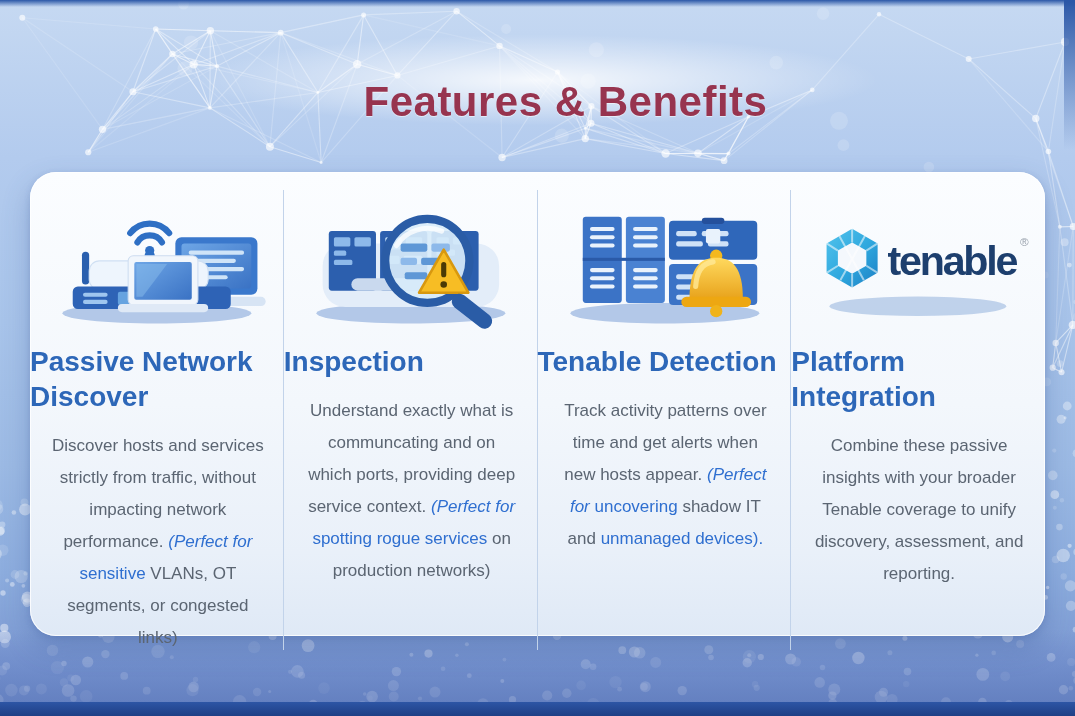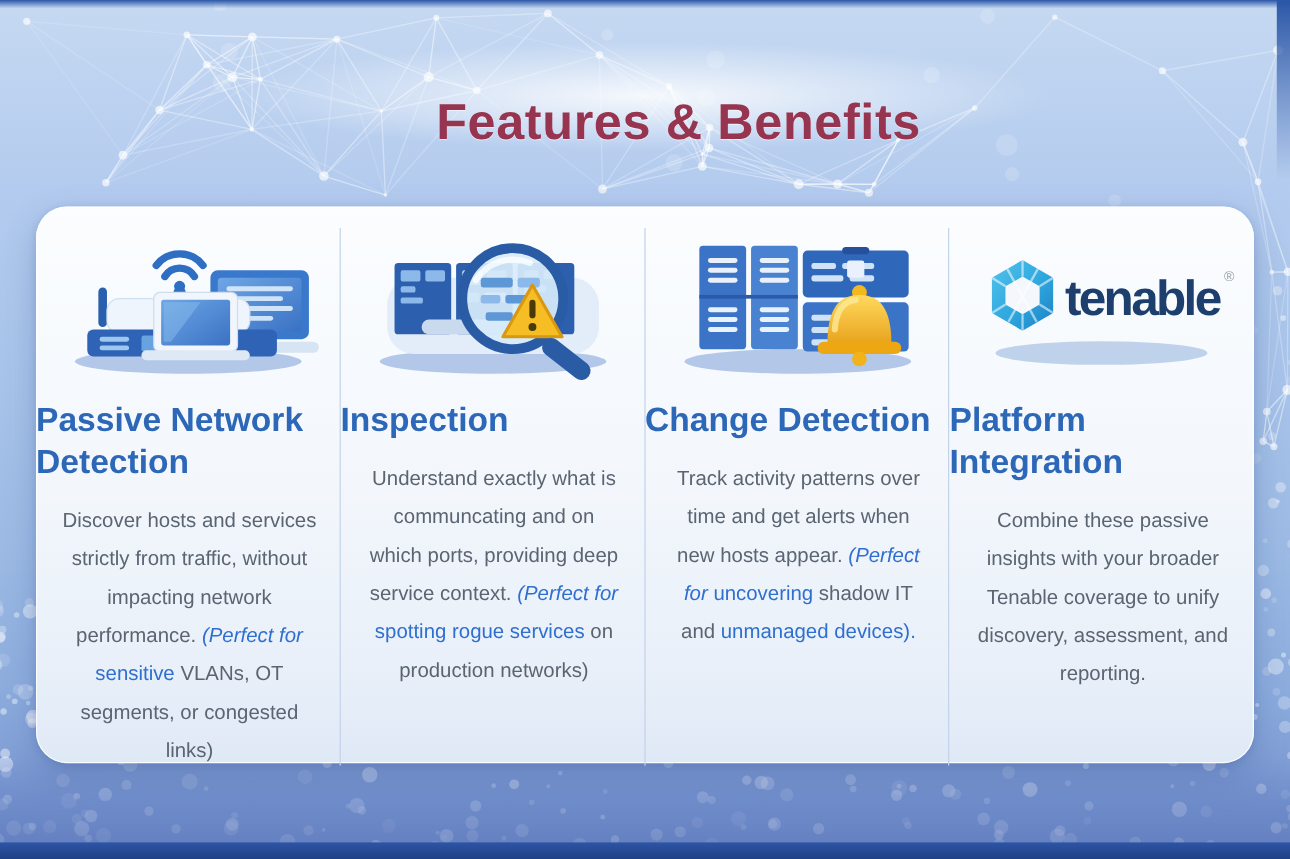--- a/index.html
+++ b/index.html
@@ -21,21 +21,21 @@
     text-shadow:0 1px 0 rgba(255,255,255,.5);
     margin-left:28px;
   }
   .card{
     position:absolute;left:30px;top:172px;width:1015px;height:464px;z-index:3;
     border-radius:26px;
     background:linear-gradient(180deg,#fbfdff 0%,#f3f7fc 50%,#e9f0f9 82%,#dfe9f6 100%);
     box-shadow:0 12px 28px rgba(55,85,150,.30),0 2px 6px rgba(55,85,150,.18), inset 0 0 0 1px rgba(255,255,255,.8);
     display:grid;grid-template-columns:1fr 1fr 1fr 1fr;
   }
-  .col{position:relative;padding:0 0 14px 0;}
+  .col{position:relative;padding:12px 0 14px 0;}
   .col:not(:last-child)::after{
     content:"";position:absolute;right:0;top:18px;bottom:18px;width:1px;background:#c2d3ea;
   }
   .icon-wrap{height:132px;margin:16px 14px 0 14px;display:flex;align-items:center;justify-content:center;}
   .icon-wrap svg{width:100%;height:100%;}
   .card-title{margin-top:12px;text-align:left;color:#2d67b8;font-weight:bold;font-size:28px;line-height:35px;}
   .card-body{margin:16px 20px 0 22px;font-size:17px;line-height:32px;color:#5b6572;text-align:center;}
   .seg-gray{color:#5b6572;}
   .seg-blue{color:#2f6fd0;}
   .seg-blue-i{color:#2f6fd0;font-style:italic;}
@@ -481,21 +481,21 @@
           <rect x="72" y="85" width="20" height="13" rx="2" fill="#66a3e0"></rect>
 
           <rect x="82" y="50" width="68" height="48" rx="5" fill="#f1f6fc" stroke="#cddcf0"></rect>
           <rect x="88" y="56" width="56" height="37" rx="2" fill="url(#scr1)"></rect>
           <path d="M90 58 L120 58 L96 90 L90 90 Z" fill="#8fc0ee" opacity=".45"></path>
           <rect x="72" y="97" width="88" height="8" rx="4" fill="#dfe9f6"></rect>
         </svg>
       </div>
       <div class="card-title">
         <span class="t-line">Passive Network</span>
-        <span class="t-line">Detection</span>
+        <span class="t-line">Discover</span>
       </div>
       <p class="card-body"><span class="seg-gray">Discover hosts and services strictly from traffic, without impacting network performance. </span><span class="seg-blue-i">(Perfect for </span><span class="seg-blue">sensitive </span><span class="seg-gray">VLANs, OT segments, or congested links)</span></p>
     </div>
 
     <div class="col">
       <div class="icon-wrap">
         <svg viewBox="0 0 220 120">
           <ellipse cx="110" cy="106" rx="92" ry="10" fill="#b3c8e8"></ellipse>
           <rect x="24" y="38" width="172" height="62" rx="22" fill="#e3edf9"></rect>
           <g fill="#2c5fae">
@@ -579,21 +579,21 @@
           </g>
           <rect x="150" y="24" width="14" height="14" rx="2" fill="#e9f2fc"></rect>
           <circle cx="160" cy="50" r="6" fill="#f3b81d"></circle>
           <path d="M134 92 C134 62 144 52 160 52 C176 52 186 62 186 92 Z" fill="url(#gold1)"></path>
           <path d="M140 80 C141 64 148 57 157 56" stroke="#ffe896" stroke-width="5" fill="none" stroke-linecap="round" opacity=".8"></path>
           <rect x="126" y="90" width="68" height="10" rx="5" fill="#eda712"></rect>
           <circle cx="160" cy="104" r="6" fill="#f0b31a"></circle>
         </svg>
       </div>
       <div class="card-title">
-        <span class="t-line">Change Detection</span>
+        <span class="t-line">Tenable Detection</span>
       </div>
       <p class="card-body"><span class="seg-gray">Track activity patterns over time and get alerts when new hosts appear. </span><span class="seg-blue-i">(Perfect for </span><span class="seg-blue">uncovering </span><span class="seg-gray">shadow IT and </span><span class="seg-blue">unmanaged devices).</span></p>
     </div>
 
     <div class="col">
       <div class="icon-wrap">
         <svg viewBox="0 0 230 120">
           <defs>
             <linearGradient id="hex1" x1="0" y1="0" x2="1" y2="1">
               <stop offset="0" stop-color="#52c3ec"></stop>

